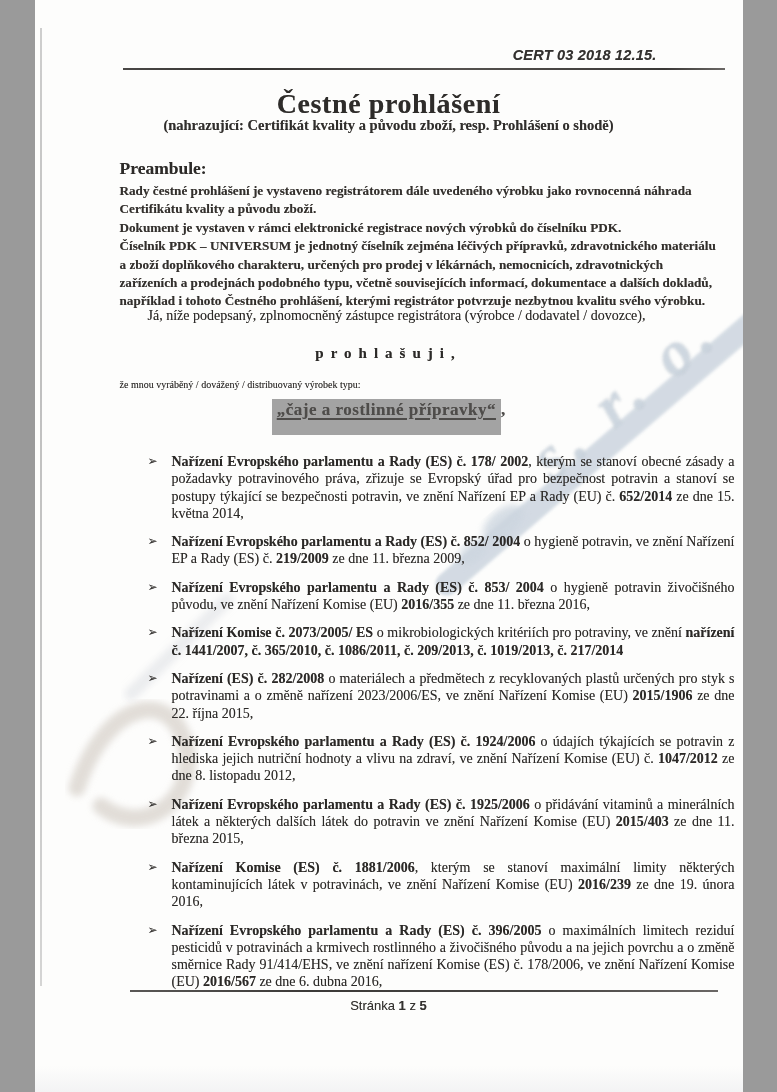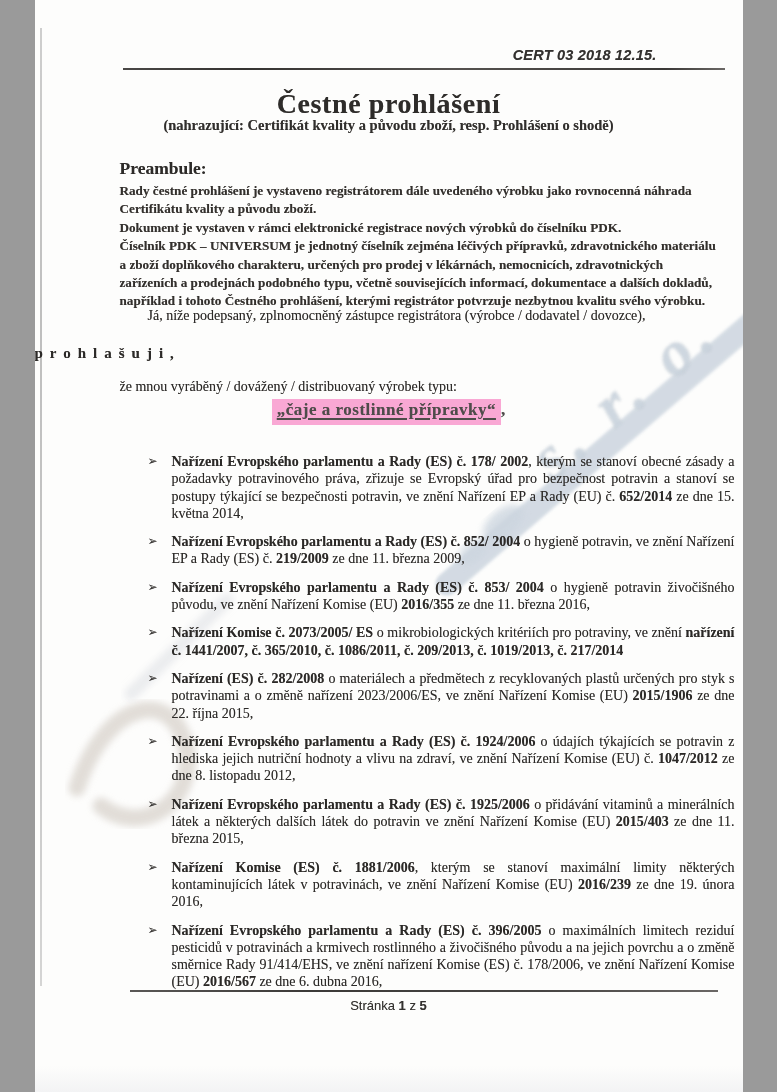--- a/index.html
+++ b/index.html
@@ -42,29 +42,29 @@
     font-size:14.5px;font-weight:bold;color:#302e2c;
   }
   
   .preamble{position:absolute;top:158px;left:85px;width:622px;z-index:1;}
   .preamble-heading{font-size:17.5px;font-weight:bold;margin-bottom:3px;color:#2c2a28;}
   .preamble-body{font-size:13.2px;font-weight:bold;line-height:18.4px;color:#33302d;}
   .preamble-body div{white-space:nowrap;}
   
   .decl-intro{position:absolute;top:308px;left:113px;font-size:14px;z-index:1;}
   .decl-verb{
-    position:absolute;top:345px;left:0;width:100%;
+    position:absolute;top:345px;left:0;width:100%;text-align:center;
     font-size:15px;font-weight:bold;letter-spacing:7px;z-index:1;
   }
-  .product-intro{position:absolute;top:379px;left:85px;font-size:14px;z-index:1;}
+  .product-intro{position:absolute;top:379px;left:85px;font-size:10px;z-index:1;}
   .product-line{position:absolute;top:400px;left:0;width:100%;text-align:center;font-size:17px;z-index:1;}
   .product-highlight{
-    background:#f9a8d4;color:#4e4c4a;font-weight:bold;letter-spacing:.5px;
+    background:#a3a3a3;color:#4e4c4a;font-weight:bold;letter-spacing:.5px;
     text-decoration:underline;text-decoration-thickness:1.5px;text-underline-offset:3px;
-    padding:1px 5px 6px 5px;
+    padding:1px 5px 16px 5px;
   }
   .product-suffix{color:#4e4c4a;font-weight:bold;}
   .decl-outro{position:absolute;top:431px;left:85px;font-size:14px;z-index:1;}
   
   .req-list{
     position:absolute;top:453px;left:113px;width:587px;z-index:1;
     list-style:none;margin:0;padding:0;font-size:14px;line-height:17.3px;
   }
   .req{position:relative;padding-left:24px;margin-bottom:11px;text-align:justify;color:#2b2927;}
   .req .bullet{position:absolute;left:0;top:0;font-size:12px;color:#3a3836;}

